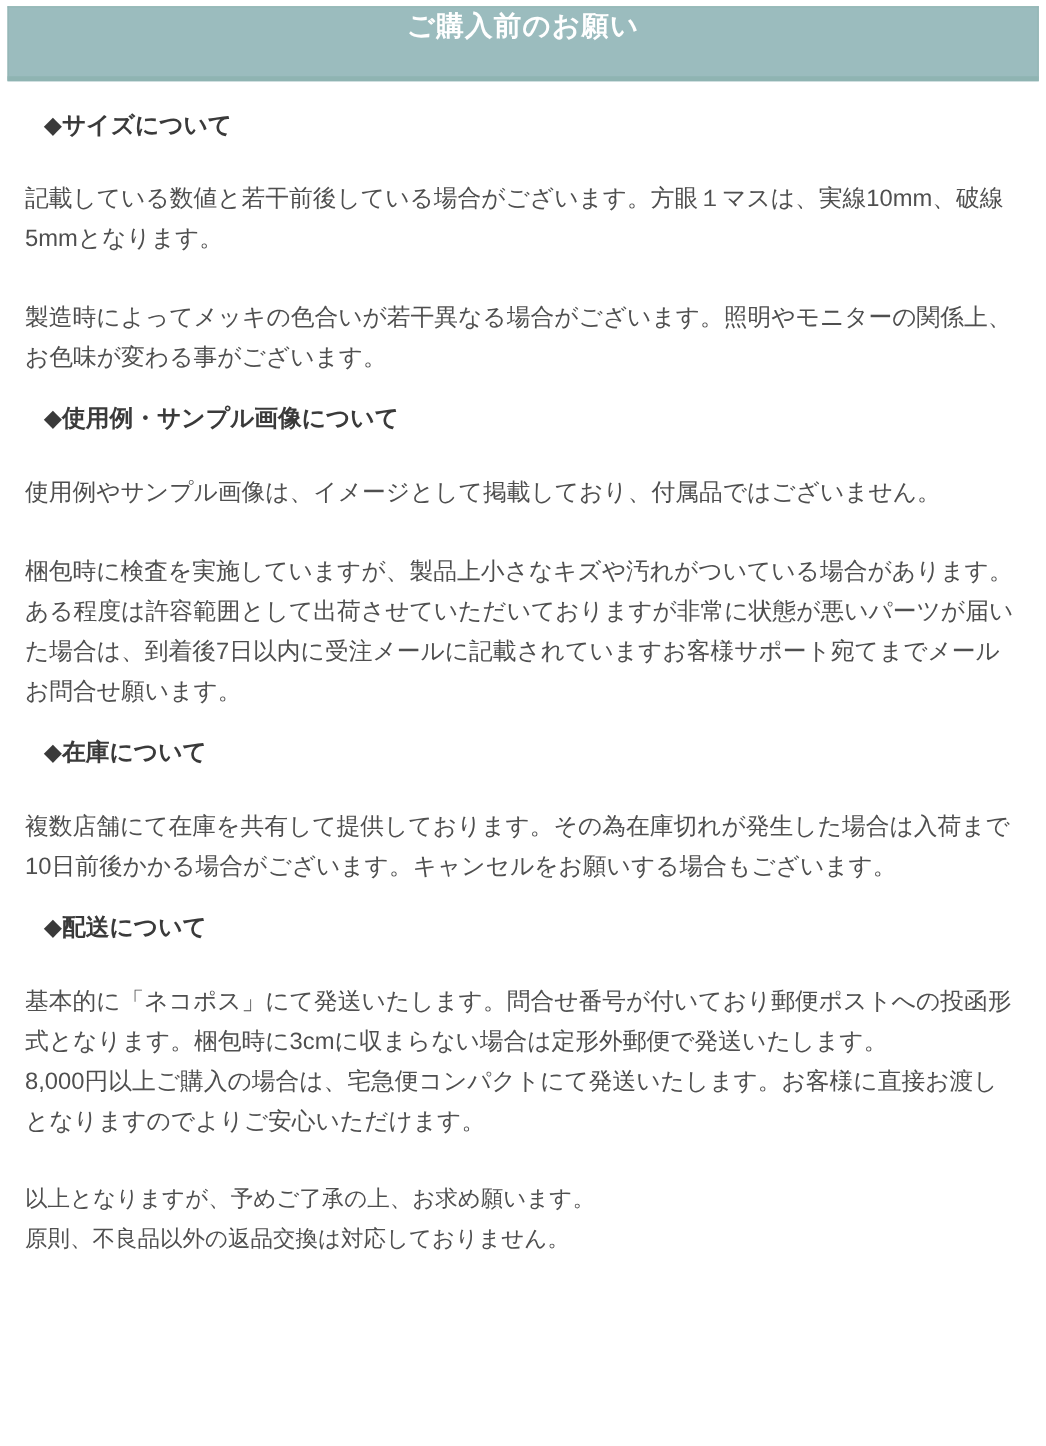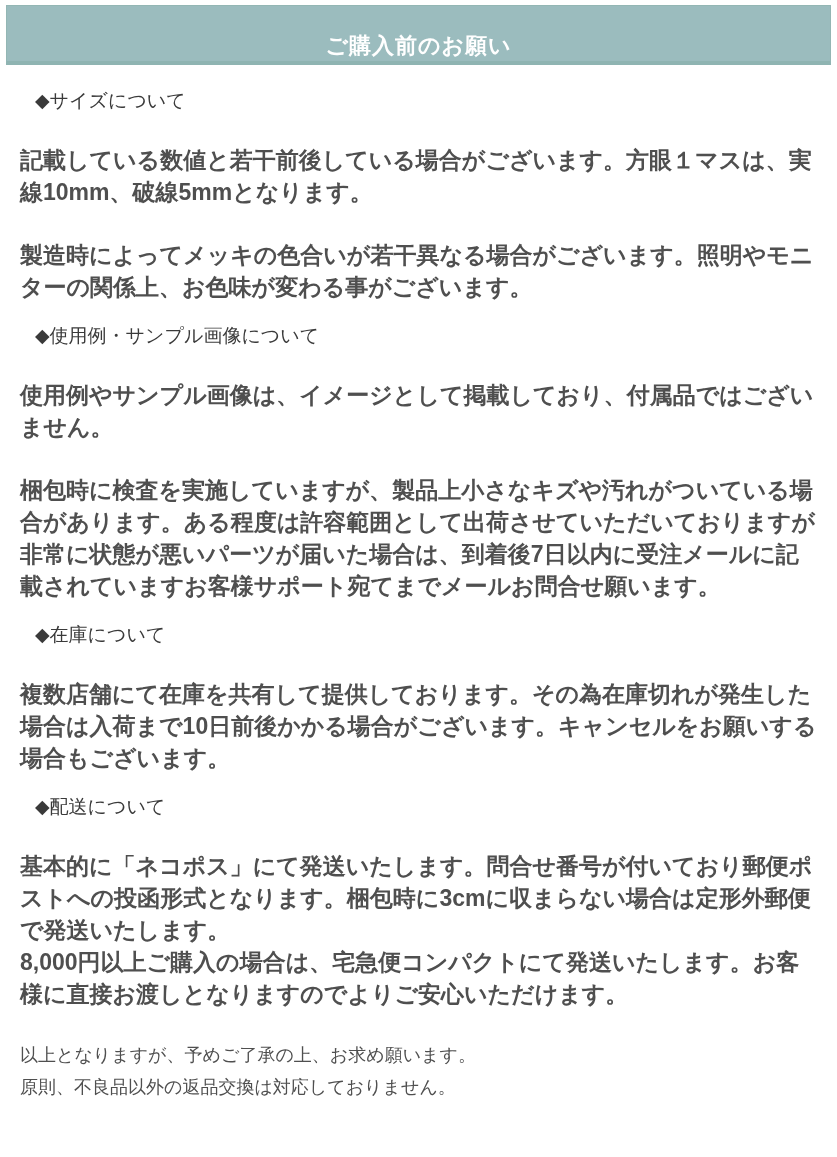--- a/index.html
+++ b/index.html
@@ -14,49 +14,48 @@
     background: #ffffff;
     box-sizing: border-box;
   }
   .header-bar {
     margin: 5px 6px 0 6px;
     height: 55px;
     background: #9bbcbe;
     border: 1px solid #93b6b4;
     border-bottom: 4px solid #8fb4b2;
     display: flex;
-    align-items: flex-end;
+    align-items: flex-start;
     justify-content: center;
   }
   .header-title {
     color: #ffffff;
     font-size: 22px;
     font-weight: bold;
     letter-spacing: 1px;
   }
   .content {
     padding: 0 20px 20px 20px;
     box-sizing: border-box;
   }
   .section-heading {
     font-size: 19px;
-    font-weight: normal;
+    font-weight: bold;
     color: #3a3a3a;
     line-height: 24px;
     margin: 21px 0 0 15px;
   }
   .section-heading.first {
     margin-top: 24px;
   }
   .section-body {
-    font-size: 23px;
+    font-size: 19px;
     color: #4f4f4f;
     line-height: 32px;
     margin: 31px 0 0 0;
-    font-weight: bold;
   }
   .closing-note {
     font-size: 18px;
     color: #4f4f4f;
     line-height: 32px;
     margin: 29px 0 0 0;
   }
 </style>
 </head>
 <body>

